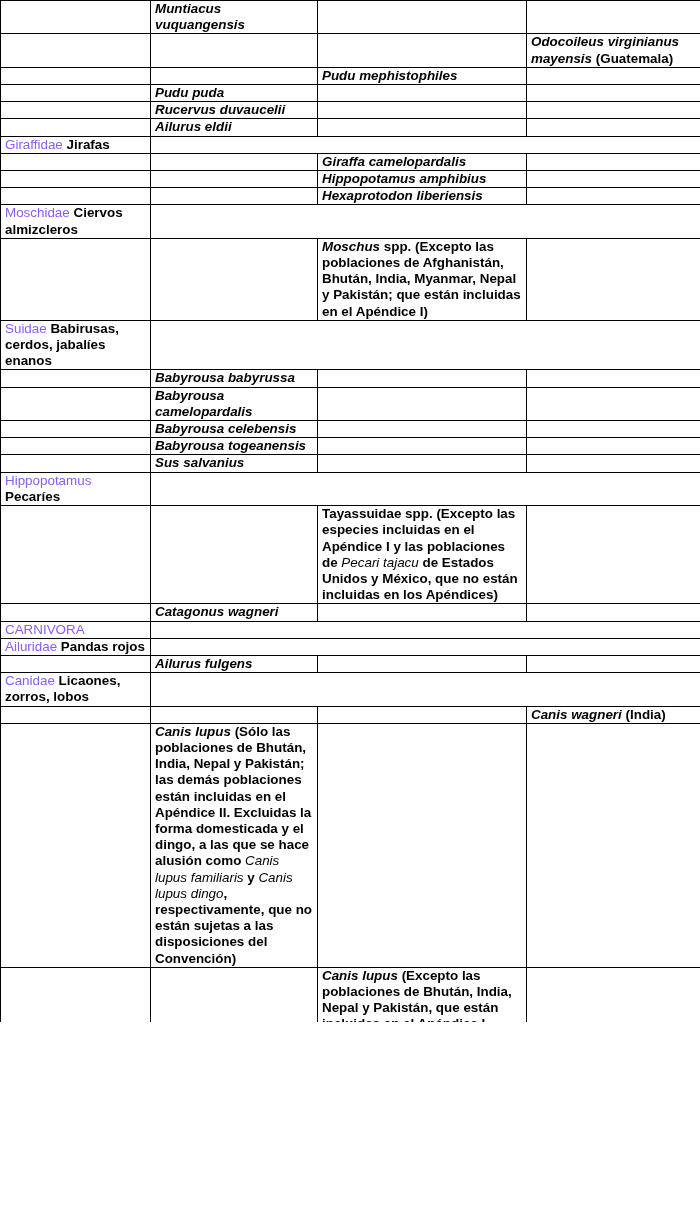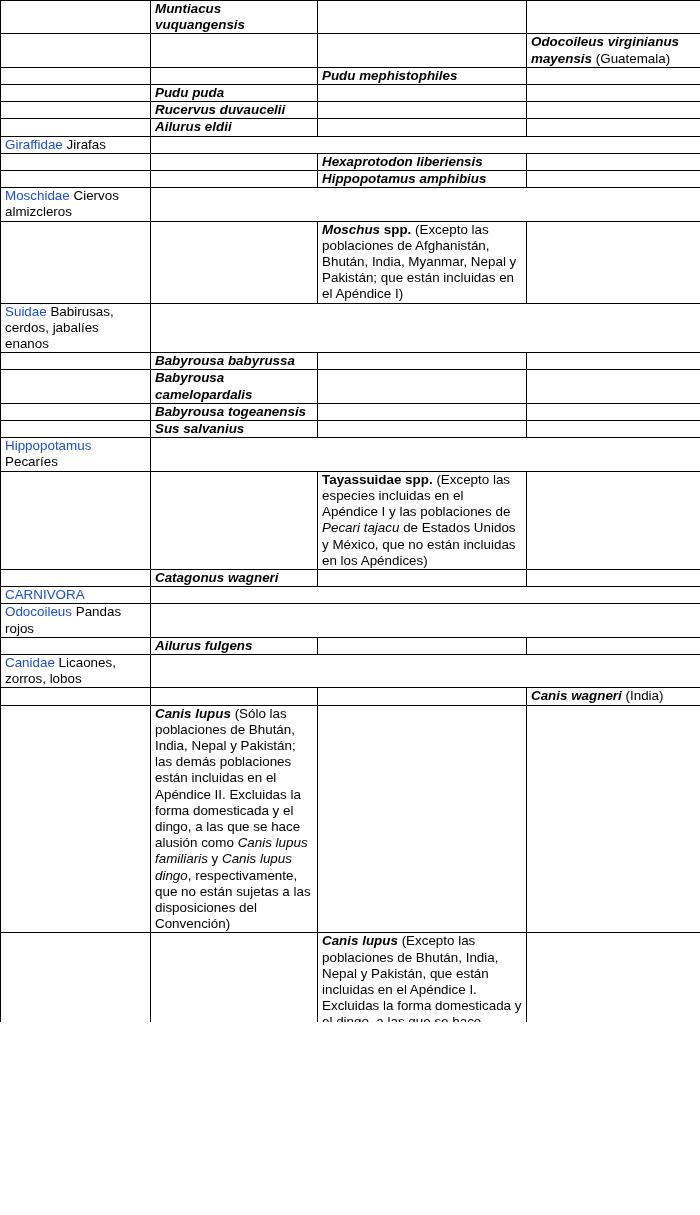--- a/index.html
+++ b/index.html
@@ -22,22 +22,22 @@
     border: 1px solid #000000;
     vertical-align: top;
     padding: 0 4px;
     overflow: hidden;
     word-wrap: break-word;
   }
   
   .bi { font-weight: bold; font-style: italic; }
   .b  { font-weight: bold; }
   .i  { font-style: italic; }
-  .r  { font-weight: normal; font-style: normal; }
-  .g  { color: #1d4ed8; font-weight: normal; font-style: normal; }
+  .r  { font-weight: bold; font-style: normal; }
+  .g  { color: #8b5cf6; font-weight: normal; font-style: normal; }
 </style>
 </head>
 <body>
 
 <div class="page">
   <table class="species-table">
     <colgroup id="table-cols">
         <col style="width: 150px;">
         <col style="width: 167px;">
         <col style="width: 209px;">
@@ -80,30 +80,36 @@
           <td></td>
           <td></td>
         </tr>
         <tr>
           <td><span class="g">Giraffidae </span><span class="r">Jirafas</span></td>
           <td colspan="3"></td>
         </tr>
         <tr>
           <td></td>
           <td></td>
+          <td><span class="bi">Giraffa camelopardalis</span></td>
+          <td></td>
+        </tr>
+        <tr>
+          <td></td>
+          <td></td>
+          <td><span class="bi">Hippopotamus amphibius</span></td>
+          <td></td>
+        </tr>
+        <tr>
+          <td></td>
+          <td></td>
           <td><span class="bi">Hexaprotodon liberiensis</span></td>
           <td></td>
         </tr>
         <tr>
-          <td></td>
-          <td></td>
-          <td><span class="bi">Hippopotamus amphibius</span></td>
-          <td></td>
-        </tr>
-        <tr>
           <td><span class="g">Moschidae </span><span class="r">Ciervos almizcleros</span></td>
           <td colspan="3"></td>
         </tr>
         <tr>
           <td></td>
           <td></td>
           <td><span class="bi">Moschus</span><span class="b"> spp. </span><span class="r">(Excepto las poblaciones de Afghanistán, Bhután, India, Myanmar, Nepal y Pakistán; que están incluidas en el Apéndice I)</span></td>
           <td></td>
         </tr>
         <tr>
@@ -117,20 +123,26 @@
           <td></td>
         </tr>
         <tr>
           <td></td>
           <td><span class="bi">Babyrousa camelopardalis</span></td>
           <td></td>
           <td></td>
         </tr>
         <tr>
           <td></td>
+          <td><span class="bi">Babyrousa celebensis</span></td>
+          <td></td>
+          <td></td>
+        </tr>
+        <tr>
+          <td></td>
           <td><span class="bi">Babyrousa togeanensis</span></td>
           <td></td>
           <td></td>
         </tr>
         <tr>
           <td></td>
           <td><span class="bi">Sus salvanius</span></td>
           <td></td>
           <td></td>
         </tr>
@@ -148,21 +160,21 @@
           <td></td>
           <td><span class="bi">Catagonus wagneri</span></td>
           <td></td>
           <td></td>
         </tr>
         <tr>
           <td><span class="g">CARNIVORA</span></td>
           <td colspan="3"></td>
         </tr>
         <tr>
-          <td><span class="g">Odocoileus </span><span class="r">Pandas rojos</span></td>
+          <td><span class="g">Ailuridae </span><span class="r">Pandas rojos</span></td>
           <td colspan="3"></td>
         </tr>
         <tr>
           <td></td>
           <td><span class="bi">Ailurus fulgens</span></td>
           <td></td>
           <td></td>
         </tr>
         <tr>
           <td><span class="g">Canidae </span><span class="r">Licaones, zorros, lobos</span></td>

